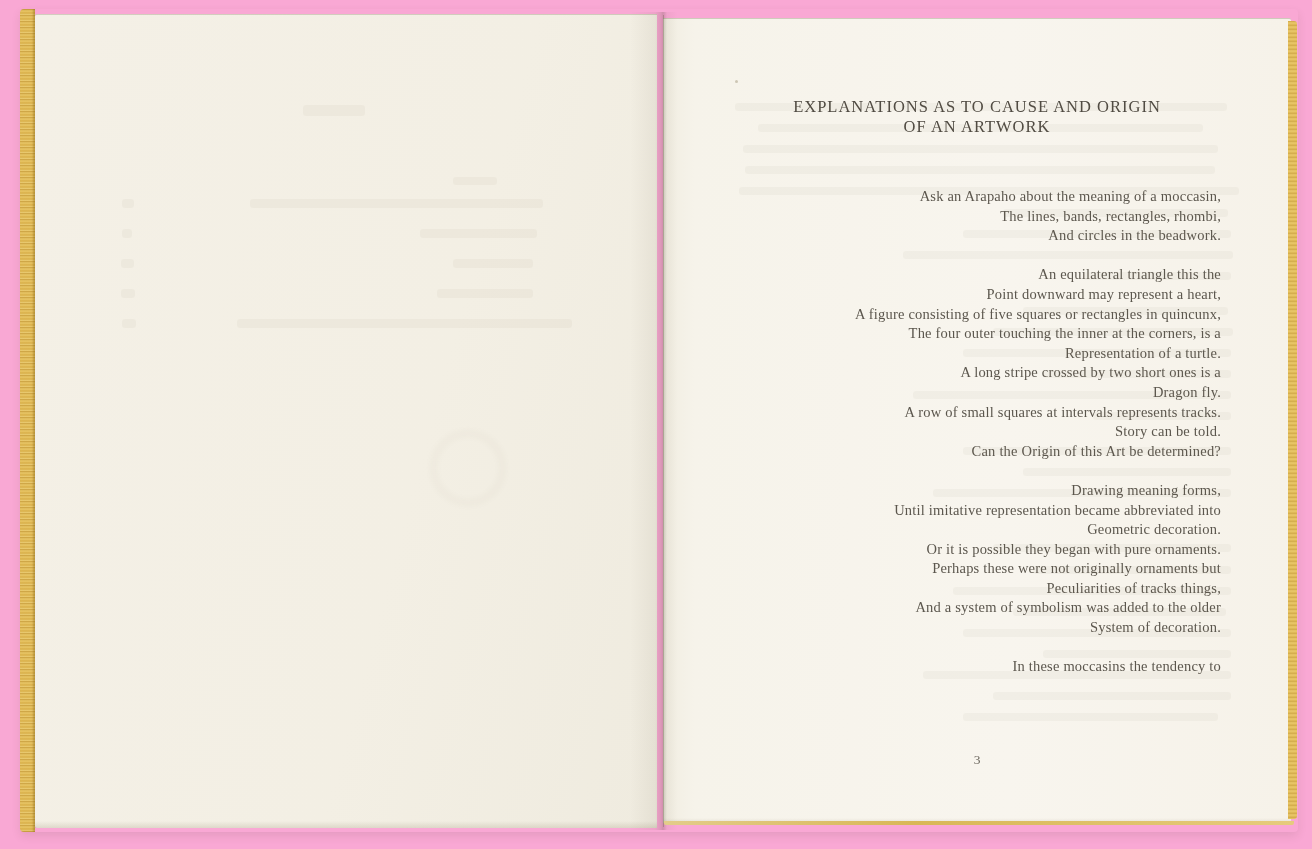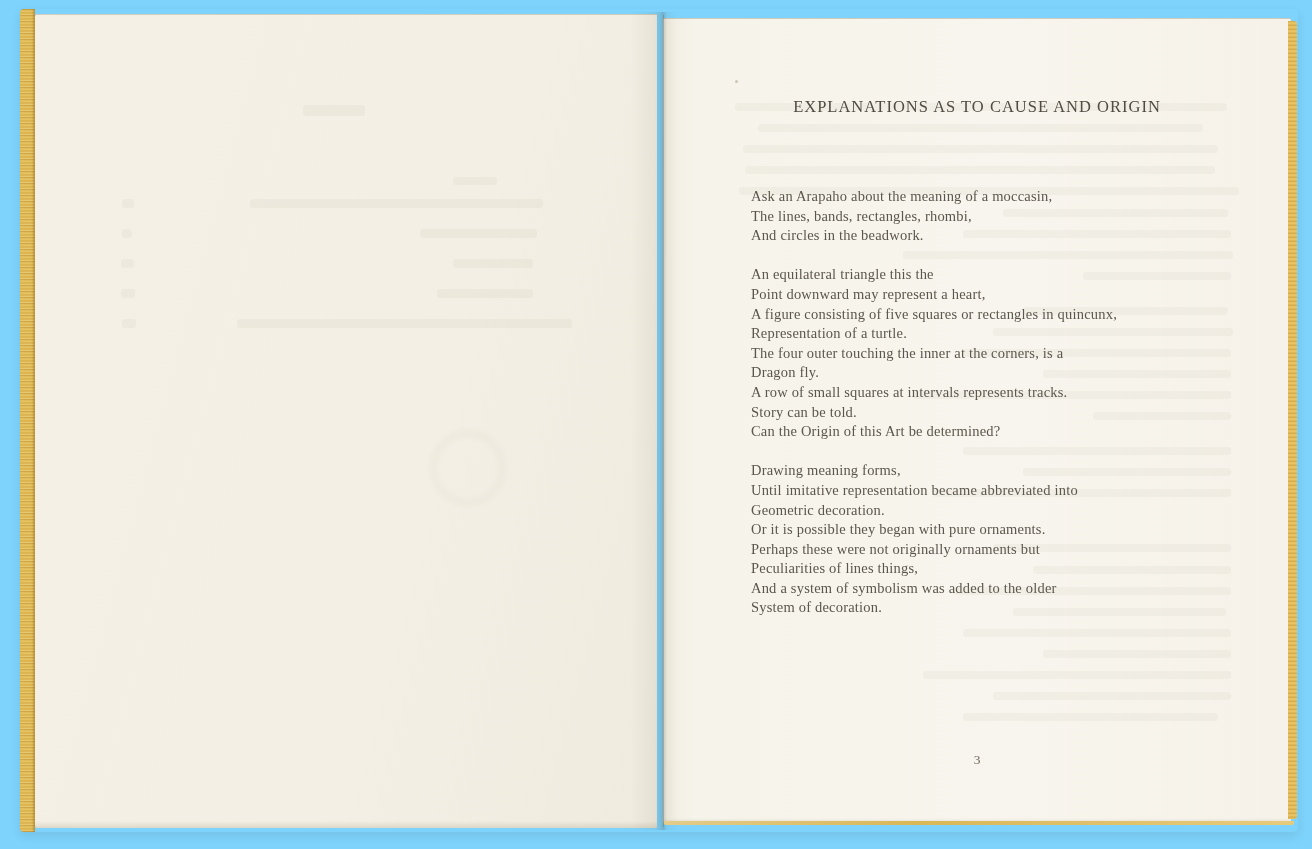--- a/index.html
+++ b/index.html
@@ -1,21 +1,21 @@
 <!DOCTYPE html>
 <html><head>
 <meta charset="utf-8">
 <style>
   * { margin: 0; padding: 0; box-sizing: border-box; }
   html, body { background: #ffffff; }
   .scene {
     position: relative;
     width: 1312px;
     height: 849px;
-    background: #7dd3fc;
+    background: #f9a8d4;
     overflow: hidden;
     font-family: "Liberation Serif", serif;
   }
   .book {
     position: absolute;
     left: 20px; top: 9px;
     width: 1278px; height: 823px;
     box-shadow: 0 4px 10px rgba(60,50,30,0.10);
     border-radius: 4px;
   }
@@ -113,21 +113,21 @@
   }
   .poem-body {
     position: absolute;
     left: 88px; top: 168px;
     width: 470px;
     font-size: 14.5px;
     line-height: 19.6px;
     letter-spacing: 0.2px;
     color: #5b564d;
   }
-  .stanza { margin-bottom: 19.6px; }
+  .stanza { margin-bottom: 19.6px; text-align: right; }
   .page-number {
     position: absolute;
     left: 0; top: 733px;
     width: 100%;
     text-align: center;
     font-size: 13.5px;
     color: #6b665d;
   }
   
   .ghost {
@@ -180,48 +180,53 @@
         <div class="ghost" style="left: 402px; top: 274px; width: 96px; height: 9px;"></div>
         <div class="ghost" style="left: 87px; top: 304px; width: 14px; height: 9px;"></div>
         <div class="ghost" style="left: 202px; top: 304px; width: 335px; height: 9px;"></div>
       </div>
 
     <div class="page page-right">
       <div class="speck"></div>
 
       <div class="poem-title">
         <div>EXPLANATIONS AS TO CAUSE AND ORIGIN</div>
+        <div>OF AN ARTWORK</div>
       </div>
 
       <div class="poem-body" id="poem-body">
           <div class="stanza">
             <div class="poem-line">Ask an Arapaho about the meaning of a moccasin,</div>
             <div class="poem-line">The lines, bands, rectangles, rhombi,</div>
             <div class="poem-line">And circles in the beadwork.</div>
           </div>
           <div class="stanza">
             <div class="poem-line">An equilateral triangle this the</div>
             <div class="poem-line">Point downward may represent a heart,</div>
             <div class="poem-line">A figure consisting of five squares or rectangles in quincunx,</div>
+            <div class="poem-line">The four outer touching the inner at the corners, is a</div>
             <div class="poem-line">Representation of a turtle.</div>
-            <div class="poem-line">The four outer touching the inner at the corners, is a</div>
+            <div class="poem-line">A long stripe crossed by two short ones is a</div>
             <div class="poem-line">Dragon fly.</div>
             <div class="poem-line">A row of small squares at intervals represents tracks.</div>
             <div class="poem-line">Story can be told.</div>
             <div class="poem-line">Can the Origin of this Art be determined?</div>
           </div>
           <div class="stanza">
             <div class="poem-line">Drawing meaning forms,</div>
             <div class="poem-line">Until imitative representation became abbreviated into</div>
             <div class="poem-line">Geometric decoration.</div>
             <div class="poem-line">Or it is possible they began with pure ornaments.</div>
             <div class="poem-line">Perhaps these were not originally ornaments but</div>
-            <div class="poem-line">Peculiarities of lines things,</div>
+            <div class="poem-line">Peculiarities of tracks things,</div>
             <div class="poem-line">And a system of symbolism was added to the older</div>
             <div class="poem-line">System of decoration.</div>
+          </div>
+          <div class="stanza">
+            <div class="poem-line">In these moccasins the tendency to</div>
           </div>
         </div>
 
       <div class="page-number">3</div>
     <div class="ghost" style="left: 72px; top: 84px; width: 492px;"></div>
         <div class="ghost" style="left: 95px; top: 105px; width: 445px;"></div>
         <div class="ghost" style="left: 80px; top: 126px; width: 475px;"></div>
         <div class="ghost" style="left: 82px; top: 147px; width: 470px;"></div>
         <div class="ghost" style="left: 76px; top: 168px; width: 500px;"></div>
         <div class="ghost" style="left: 340px; top: 190px; width: 225px;"></div>

